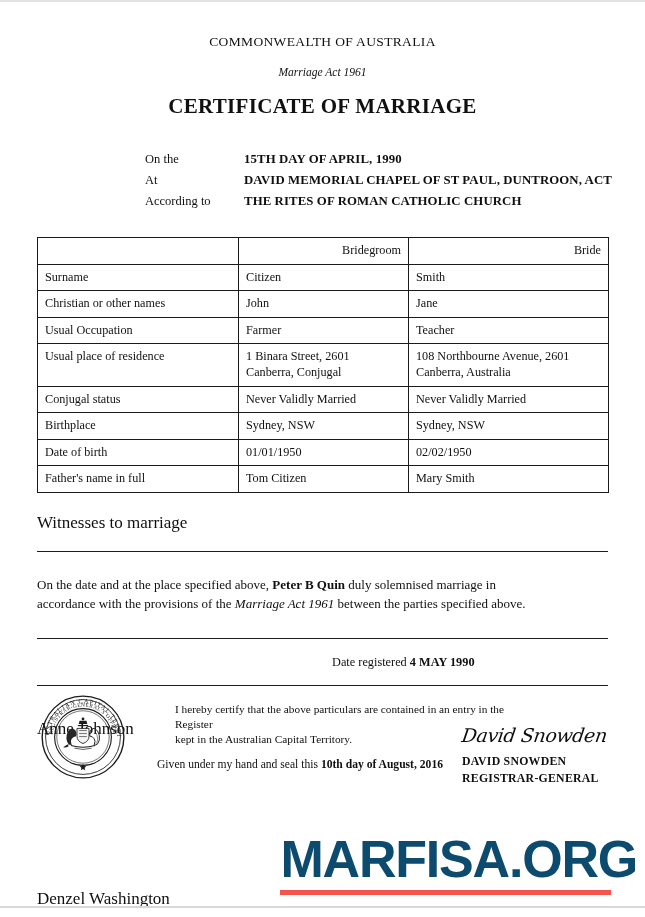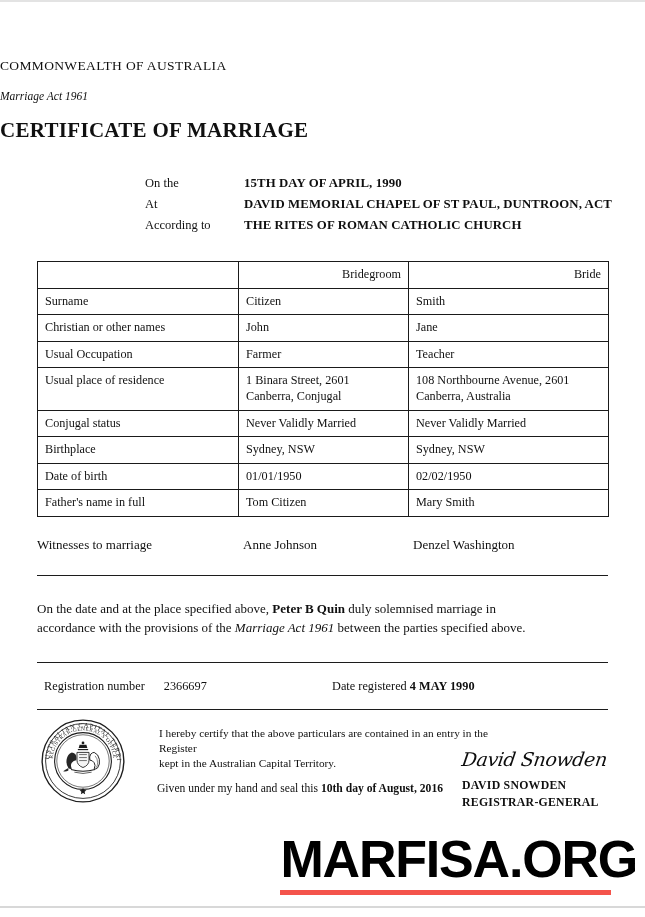--- a/index.html
+++ b/index.html
@@ -17,21 +17,21 @@
   .page-top-rule {
     position: absolute; top: 0; left: 0; right: 0;
     height: 2px; background: #e3e3e3;
   }
   .page-bottom-rule {
     position: absolute; bottom: 9px; left: 0; right: 0;
     height: 2px; background: #d8d8d8;
   }
 
   
-  .doc-head { padding-top: 58px; text-align: left; }
+  .doc-head { padding-top: 34px; text-align: center; }
   .commonwealth {
     font-size: 13.5px; letter-spacing: 0.35px;
     font-family: "Liberation Serif", serif;
   }
   .act-italic {
     margin-top: 16px;
     font-size: 11.5px; font-style: italic;
   }
   .cert-title {
     margin-top: 16px;
@@ -63,21 +63,21 @@
     vertical-align: top;
     line-height: 1.28;
   }
   table.particulars thead th { text-align: right; height: 26px; }
   table.particulars thead th.blank { border-left: 1px solid #1a1a1a; }
   table.particulars td { text-align: left; height: 25px; }
   .cell-line2 { display: block; }
 
   
   .witness-block { margin: 20px 37px 0 37px; position: relative; }
-  .witness-row { display: flex; font-size: 13px; height: 22px; align-items: baseline; }
+  .witness-row { display: flex; font-size: 17px; height: 22px; align-items: baseline; flex-direction: column; }
   .w-label { width: 206px; flex: 0 0 206px; }
   .w-col2 { width: 170px; flex: 0 0 170px; }
   .w-col3 { flex: 1 1 auto; }
   .rule {
     height: 0; border-top: 1.6px solid #1c1c1c;
     margin: 0 37px;
   }
   .rule-witness { margin-top: 16px; }
 
   
@@ -108,21 +108,21 @@
 
   
   .certify-area {
     margin: 0 37px; position: relative; height: 120px;
   }
   .seal {
     position: absolute; left: 3px; top: 8px;
     width: 86px; height: 86px;
   }
   .certify-text {
-    position: absolute; left: 122px; top: 16px;
+    position: absolute; left: 138px; top: 16px;
     font-size: 11.3px; line-height: 1.33;
     width: 360px;
   }
   .given-line {
     position: absolute; left: 120px; top: 72px;
     font-size: 11.6px;
   }
   .given-line b { font-weight: bold; }
   .sig-block {
     position: absolute; left: 425px; top: 38px;
@@ -258,23 +258,20 @@
   </div>
 </div>
 <div class="rule rule-witness"></div>
 
 <div class="declaration">
   <span>On the date and at the place specified above, </span><b>Peter B Quin</b><span> duly solemnised marriage in accordance with the provisions of the </span><i>Marriage Act 1961</i><span> between the parties specified above.</span>
 </div>
 
 <div class="rule rule-reg-top"></div>
 <div class="reg-row">
-  <div class="reg-left">
-    <span>Registration number</span><span class="regnum">2366697</span>
-  </div>
   <div class="reg-right">
     <span>Date registered</span>&nbsp;<b>4 MAY 1990</b>
   </div>
 </div>
 <div class="rule"></div>
 
 <div class="certify-area">
 
   <svg class="seal" viewBox="0 0 100 100">
     <circle cx="50" cy="50" r="47.5" fill="none" stroke="#1c1c1c" stroke-width="1.6"></circle>
@@ -323,17 +320,17 @@
   <div class="sig-block">
     <div class="sig-script">David Snowden</div>
     <div class="sig-name">
       <div>DAVID SNOWDEN</div>
       <div>REGISTRAR-GENERAL</div>
     </div>
   </div>
 </div>
 
 <div class="logo">
-  <div class="logo-text" style="color: #000000; text-align: right;"><span>MA</span><span class="lt-bold">RF</span><span>ISA</span><span class="lt-bold">.ORG</span></div>
+  <div class="logo-text" style="color: #0c4a6e; text-align: right;"><span>MA</span><span class="lt-bold">RF</span><span>ISA</span><span class="lt-bold">.ORG</span></div>
   <div class="logo-underline" style="background: rgb(244, 84, 75);"></div>
 </div>
 
 <div class="page-bottom-rule"></div>
 
 </body></html>

